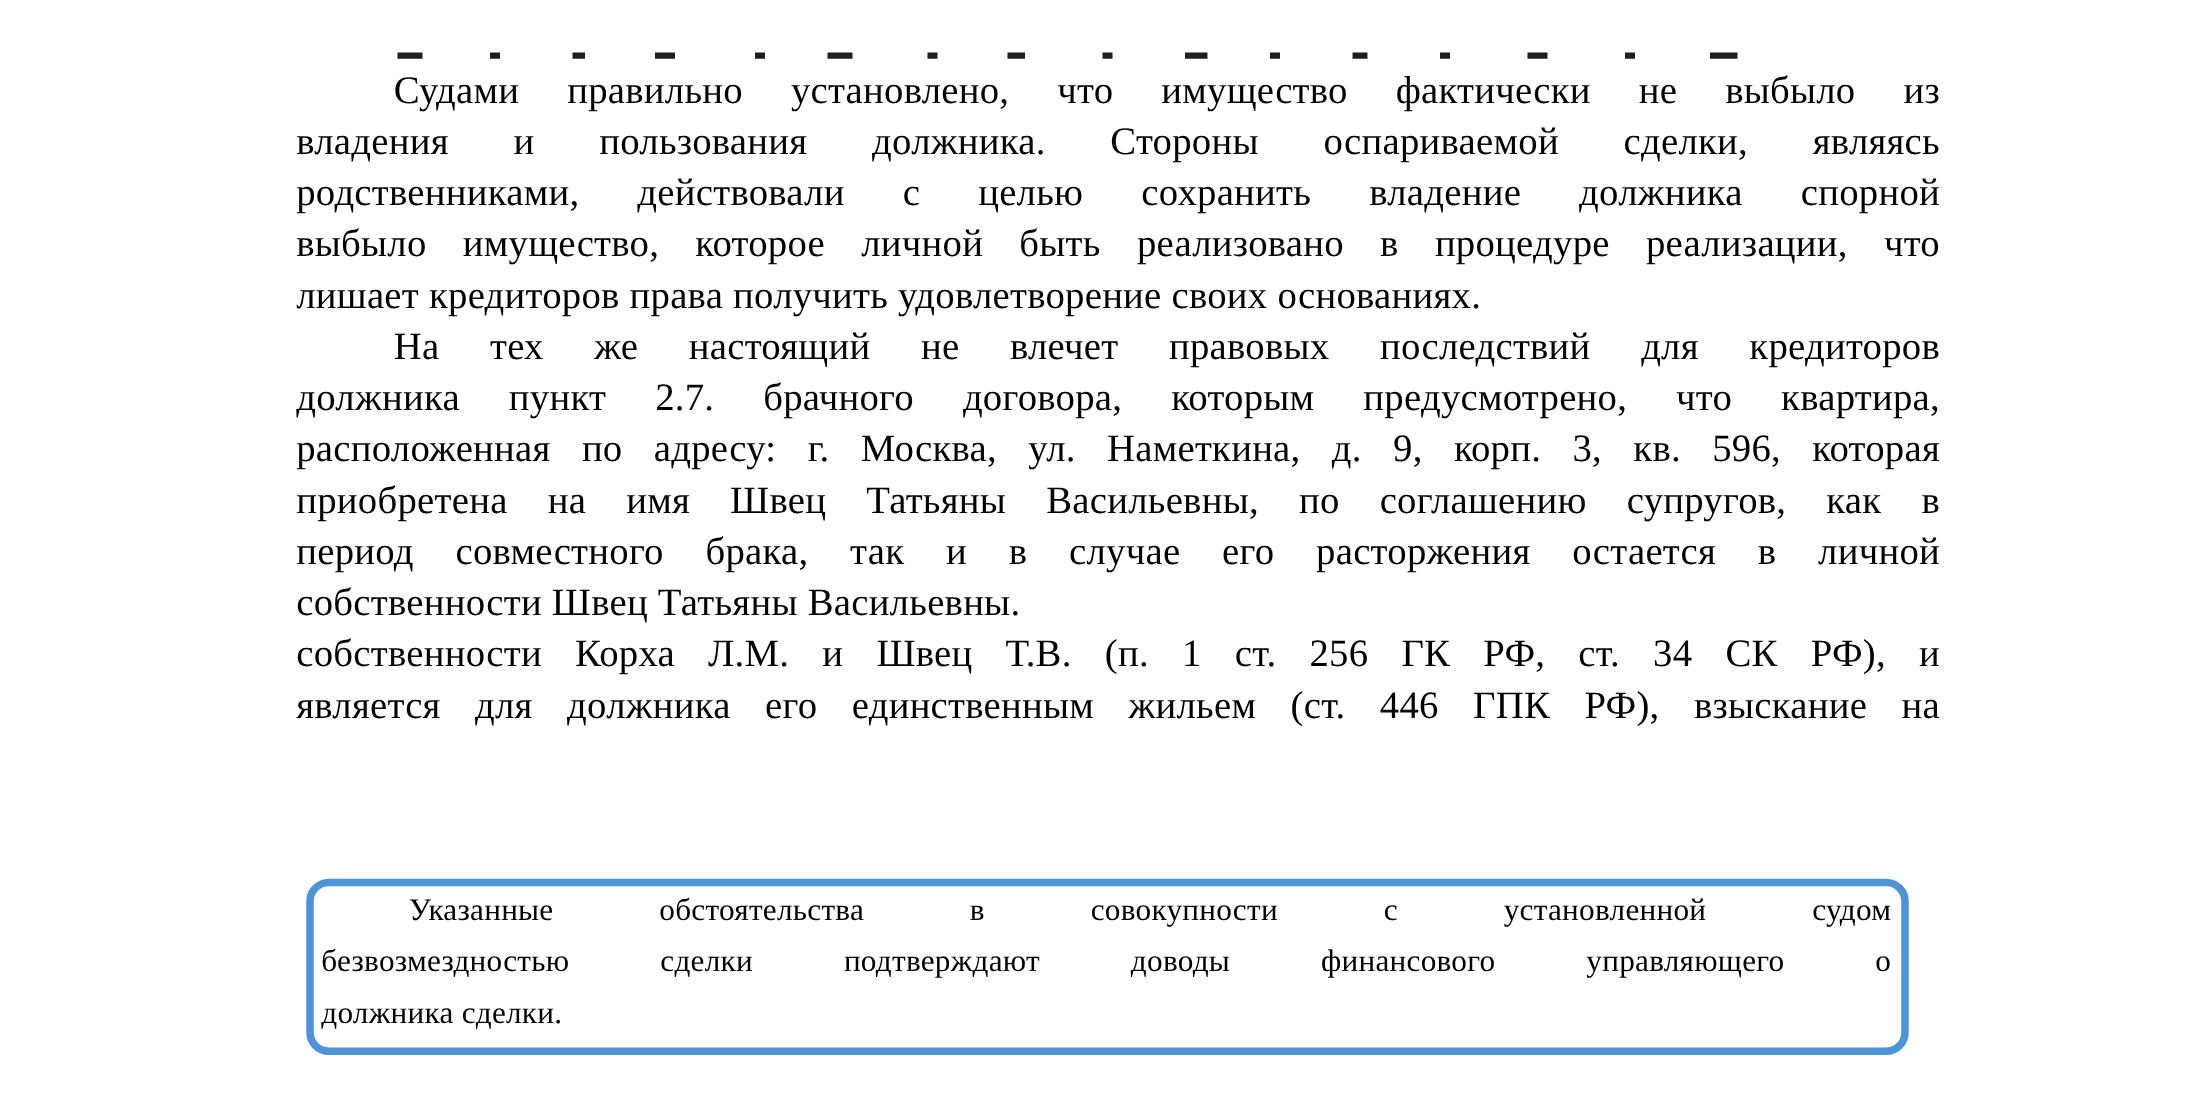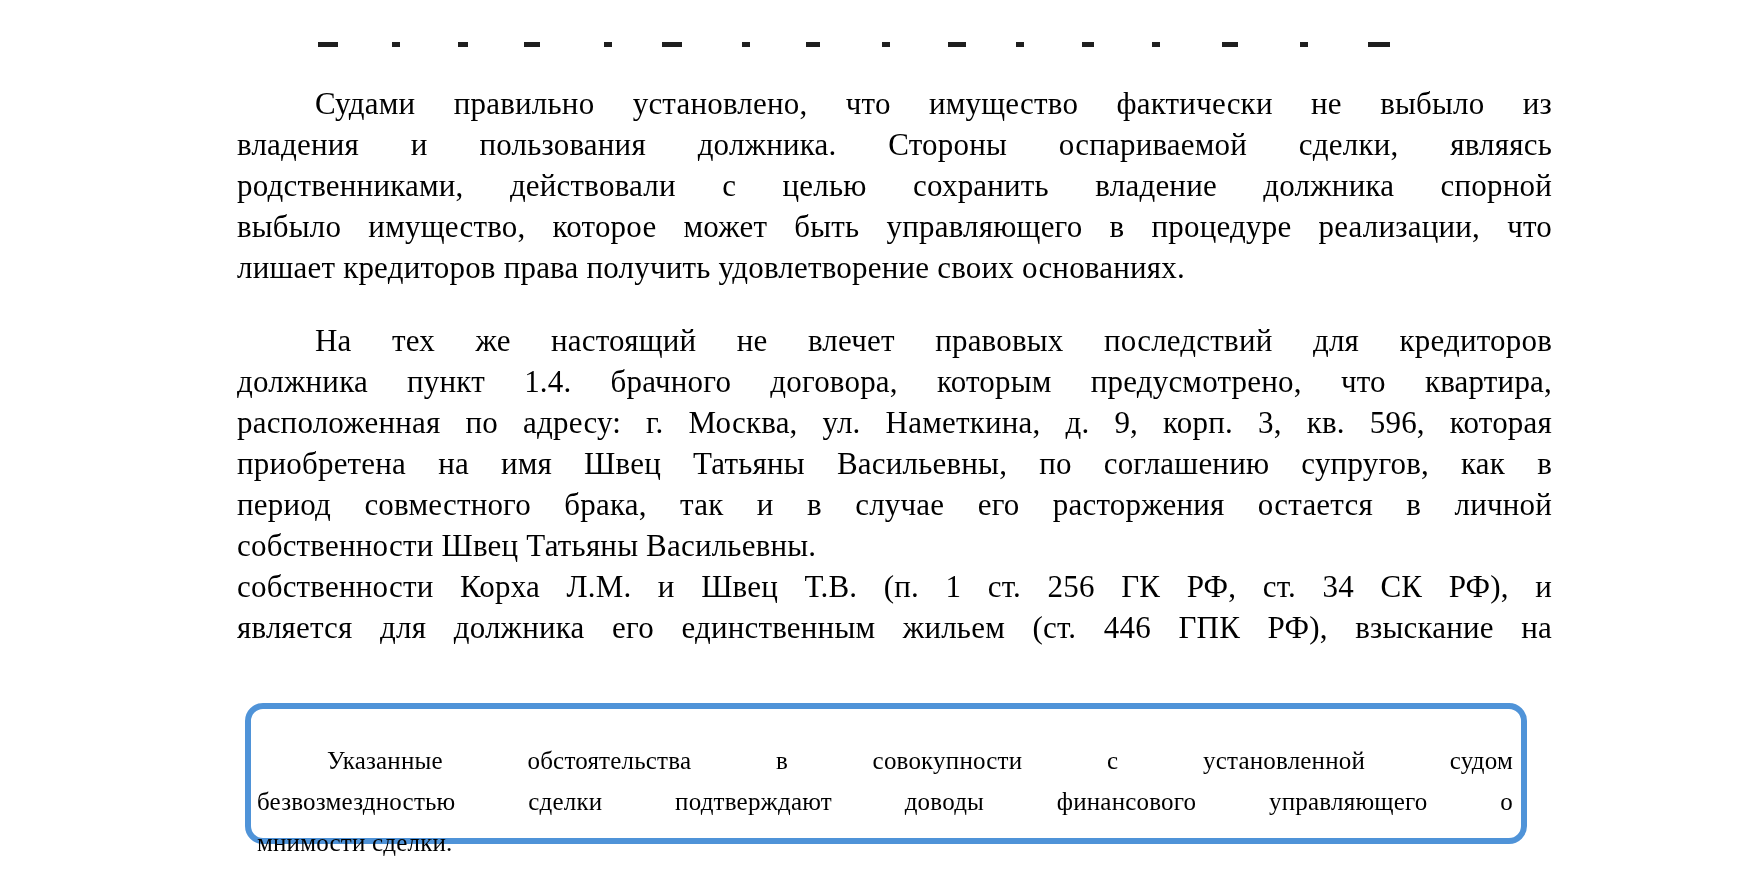--- a/index.html
+++ b/index.html
@@ -19,21 +19,21 @@
     line-height: 41px;
     letter-spacing: 0.2px;
   }
   .para { margin: 0; padding: 0; }
   .line {
     height: 41px;
     text-align: justify;
     text-align-last: justify;
     white-space: normal;
   }
-  .line.para-start { text-indent: 78px; margin-top: 32px; }
+  .line.para-start { text-indent: 78px; }
   .line.para-end { text-align-last: left; }
 
   .highlight-box {
     position: absolute;
     left: 245px; top: 703px;
     width: 1270px; height: 129px;
     border: 6px solid #4f93d8;
     border-radius: 18px;
     background: transparent;
   }
@@ -76,39 +76,39 @@
     <i style="left: 1300px; width: 8px;"></i>
     <i style="left: 1368px; width: 22px;"></i>
   </div>
 
 <div class="text-block">
 
   <div class="para">
     <div class="line para-start">Судами правильно установлено, что имущество фактически не выбыло из</div>
     <div class="line">владения и пользования должника. Стороны оспариваемой сделки, являясь</div>
     <div class="line">родственниками, действовали с целью сохранить владение должника спорной</div>
-    <div class="line">выбыло имущество, которое может быть управляющего в процедуре реализации, что</div>
+    <div class="line">выбыло имущество, которое личной быть реализовано в процедуре реализации, что</div>
     <div class="line para-end">лишает кредиторов права получить удовлетворение своих основаниях.</div>
   </div>
 
   <div class="para">
     <div class="line para-start">На тех же настоящий не влечет правовых последствий для кредиторов</div>
-    <div class="line">должника пункт 1.4. брачного договора, которым предусмотрено, что квартира,</div>
+    <div class="line">должника пункт 2.7. брачного договора, которым предусмотрено, что квартира,</div>
     <div class="line">расположенная по адресу: г. Москва, ул. Наметкина, д. 9, корп. 3, кв. 596, которая</div>
     <div class="line">приобретена на имя Швец Татьяны Васильевны, по соглашению супругов, как в</div>
     <div class="line">период совместного брака, так и в случае его расторжения остается в личной</div>
     <div class="line para-end">собственности Швец Татьяны Васильевны.</div>
   </div>
 
   <div class="para">
     <div class="line">собственности Корха Л.М. и Швец Т.В. (п. 1 ст. 256 ГК РФ, ст. 34 СК РФ), и</div>
     <div class="line">является для должника его единственным жильем (ст. 446 ГПК РФ), взыскание на</div>
   </div>
 
 </div>
 
 <div class="highlight-box" style="border-color: rgb(79, 147, 216);"></div>
 
 <div class="box-text-block">
   <div class="line para-start">Указанные обстоятельства в совокупности с установленной судом</div>
   <div class="line">безвозмездностью сделки подтверждают доводы финансового управляющего о</div>
-  <div class="line para-end">мнимости сделки.</div>
+  <div class="line para-end">должника сделки.</div>
 </div>
 
 </body></html>

